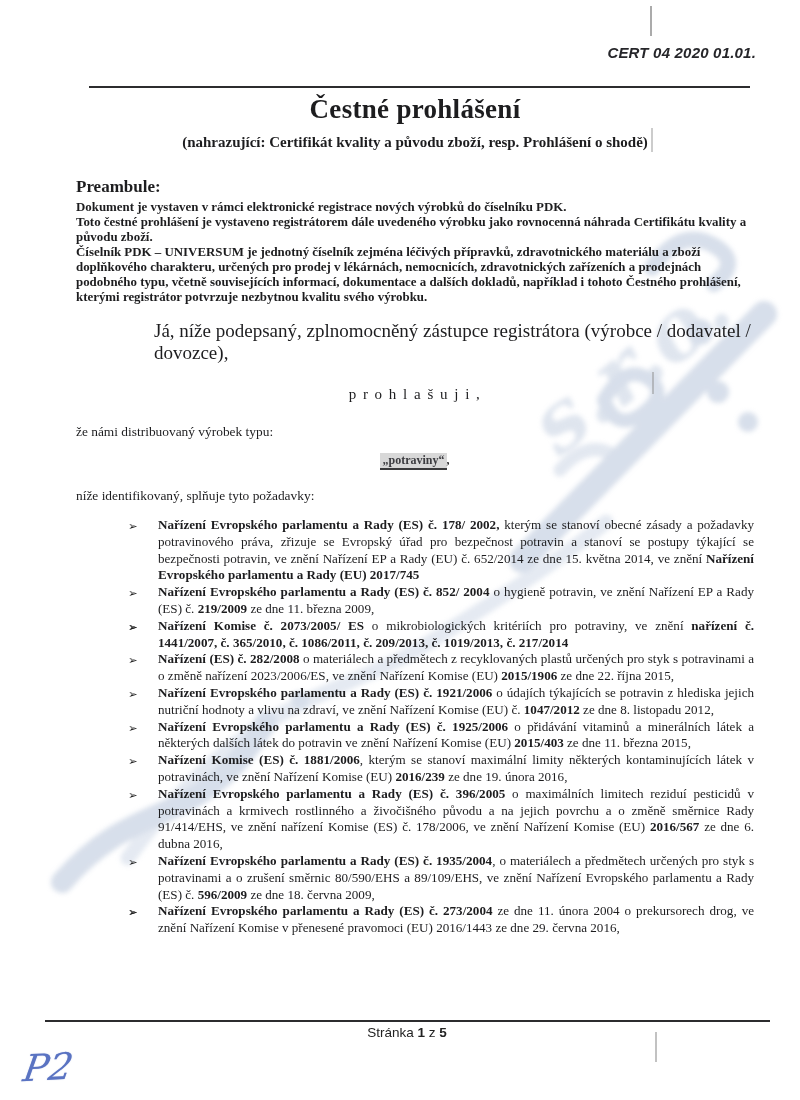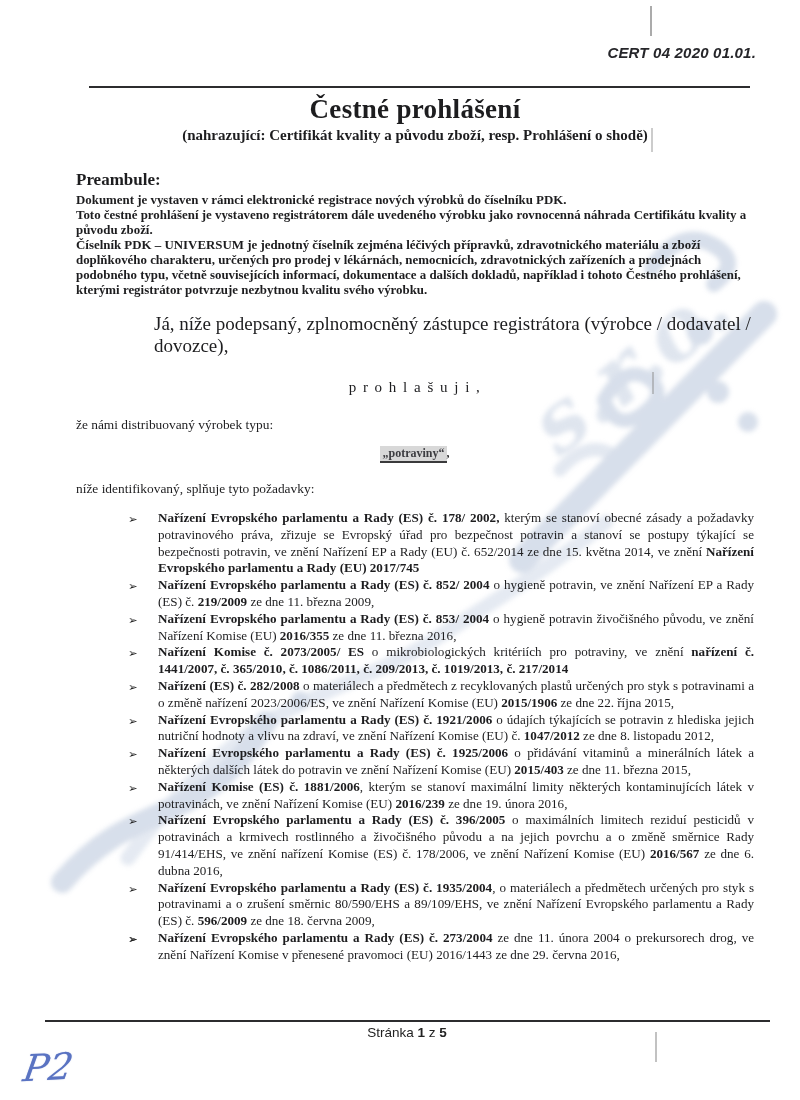--- a/index.html
+++ b/index.html
@@ -20,21 +20,21 @@
   .doc-code{
     position:absolute;top:44px;right:58px;
     font-family:"Liberation Sans",sans-serif;font-style:italic;font-weight:600;
     font-size:15px;letter-spacing:.2px;color:#26262a;
   }
   .top-rule{position:absolute;top:86px;left:75px;right:64px;border-top:2px solid #2c2c2e;}
   .title{
     margin:0;padding-top:94px;text-align:center;
     font-size:27px;font-weight:bold;letter-spacing:.3px;
   }
-  .subtitle{margin-top:2px;text-align:center;font-size:15px;font-weight:bold;}
+  .subtitle{margin-top:9px;text-align:center;font-size:15px;font-weight:bold;}
   .preambule{margin-top:26px;}
   .preambule h2{margin:0 0 3px 0;font-size:17px;font-weight:bold;}
   .pre-p{margin:0;font-size:12.9px;font-weight:bold;line-height:15px;}
   .intro{margin:15px 0 0 0;padding-left:78px;font-size:19px;}
   .verb{margin:22px 0 0 0;text-align:center;font-size:15px;font-weight:normal;letter-spacing:1.5px;}
   .lead{margin:21px 0 0 0;font-size:13.4px;}
   .product-line{margin:13px 0 0 0;text-align:center;font-size:12px;font-weight:bold;}
   .product{
     background:#d8d8d8;border-bottom:2px solid #3a3a3c;
     padding:0 2px 1px 2px;color:#3c3c40;
@@ -121,21 +121,21 @@
     <p class="verb">p r o h l a š u j i ,</p>
     <p class="lead">že námi distribuovaný výrobek typu:</p>
 
     <p class="product-line"><span class="product">„potraviny“</span><span class="product-comma">,</span></p>
 
     <p class="lead req">níže identifikovaný, splňuje tyto požadavky:</p>
 
     <ul class="regs">
         <li class="reg-item"><span class="bullet">➢</span><span><b>Nařízení Evropského parlamentu a Rady (ES) č. 178/ 2002,</b><span> kterým se stanoví obecné zásady a požadavky potravinového práva, zřizuje se Evropský úřad pro bezpečnost potravin a stanoví se postupy týkající se bezpečnosti potravin, ve znění Nařízení EP a Rady (EU) č. 652/2014 ze dne 15. května 2014, ve znění </span><b>Nařízení Evropského parlamentu a Rady (EU) 2017/745</b></span></li>
         <li class="reg-item"><span class="bullet">➢</span><span><b>Nařízení Evropského parlamentu a Rady (ES) č. 852/ 2004</b><span> o hygieně potravin, ve znění Nařízení EP a Rady (ES) č. </span><b>219/2009</b><span> ze dne 11. března 2009,</span></span></li>
-        <li class="reg-item"><span class="bullet">➢</span><span><b>Nařízení Evropského parlamentu a Rady (ES) č. 853/ 2004</b><span> o hygieně potravin živočišného původu, ve znění Nařízení Komise (EU) </span><b>2016/355</b><span> ze dne 11. března 2016,</span></span></li>
+        <li class="reg-item"><span class="bullet">➢</span></li>
         <li class="reg-item"><span class="bullet">➢</span><span><b>Nařízení Komise č. 2073/2005/ ES</b><span> o mikrobiologických kritériích pro potraviny, ve znění </span><b>nařízení č. 1441/2007, č. 365/2010, č. 1086/2011, č. 209/2013, č. 1019/2013, č. 217/2014</b></span></li>
         <li class="reg-item"><span class="bullet">➢</span><span><b>Nařízení (ES) č. 282/2008</b><span> o materiálech a předmětech z recyklovaných plastů určených pro styk s potravinami a o změně nařízení 2023/2006/ES, ve znění Nařízení Komise (EU) </span><b>2015/1906</b><span> ze dne 22. října 2015,</span></span></li>
         <li class="reg-item"><span class="bullet">➢</span><span><b>Nařízení Evropského parlamentu a Rady (ES) č. 1921/2006</b><span>  o údajích týkajících se potravin z hlediska jejich nutriční hodnoty a vlivu na zdraví, ve znění Nařízení Komise (EU) č. </span><b>1047/2012</b><span> ze dne 8. listopadu 2012,</span></span></li>
         <li class="reg-item"><span class="bullet">➢</span><span><b>Nařízení Evropského parlamentu a Rady (ES) č. 1925/2006</b><span>  o přidávání vitaminů a minerálních látek a některých dalších látek do potravin ve znění Nařízení Komise (EU) </span><b>2015/403</b><span> ze dne 11. března 2015,</span></span></li>
         <li class="reg-item"><span class="bullet">➢</span><span><b>Nařízení Komise (ES) č. 1881/2006</b><span>, kterým se stanoví maximální limity některých kontaminujících látek v potravinách, ve znění Nařízení Komise (EU) </span><b>2016/239</b><span> ze dne 19. února 2016,</span></span></li>
         <li class="reg-item"><span class="bullet">➢</span><span><b>Nařízení Evropského parlamentu a Rady (ES) č. 396/2005</b><span> o maximálních limitech reziduí pesticidů v potravinách a krmivech rostlinného a živočišného původu a na jejich povrchu a o změně směrnice Rady 91/414/EHS, ve znění nařízení Komise (ES) č. 178/2006, ve znění Nařízení Komise (EU) </span><b>2016/567</b><span> ze dne 6. dubna 2016,</span></span></li>
         <li class="reg-item"><span class="bullet">➢</span><span><b>Nařízení Evropského parlamentu a Rady (ES) č. 1935/2004</b><span>, o materiálech a předmětech určených pro styk s potravinami a o zrušení směrnic 80/590/EHS a 89/109/EHS, ve znění Nařízení Evropského parlamentu a Rady (ES) č. </span><b>596/2009</b><span> ze dne 18. června 2009,</span></span></li>
         <li class="reg-item"><span class="bullet">➢</span></li>
         <li class="reg-item"><span class="bullet">➢</span><span><b>Nařízení Evropského parlamentu a Rady (ES) č. 273/2004</b><span> ze dne 11. února 2004 o prekursorech drog, ve znění Nařízení Komise v přenesené pravomoci (EU) 2016/1443 ze dne 29. června 2016,</span></span></li>
       </ul>

